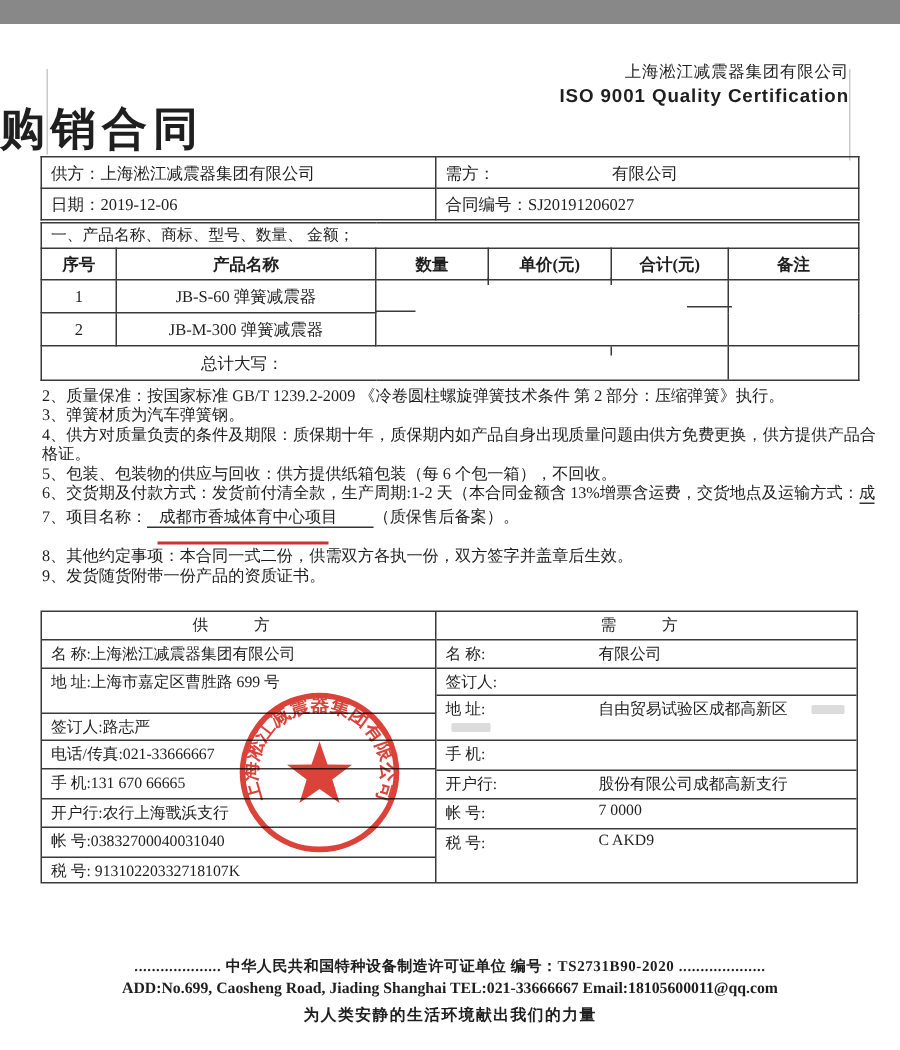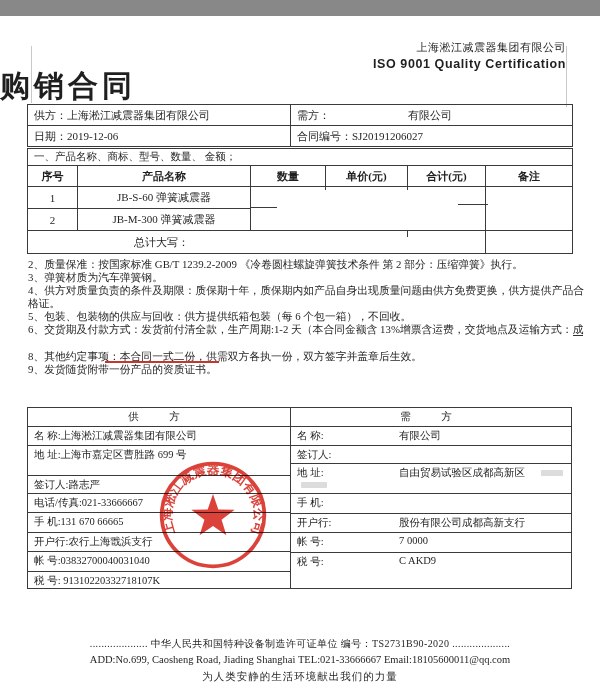--- a/index.html
+++ b/index.html
@@ -66,21 +66,21 @@
   .pval { position:absolute; left:108px; top:2px; }
   .smudge { display:inline-block; height:6px; background:#dcdcdc; border-radius:1px; vertical-align:middle; }
   .smudge-a { position:absolute; left:250px; top:6px; width:22px; }
   .smudge-b { position:absolute; left:10px;  top:18px; width:26px; }
 
   
   .stamp { position:absolute; left:156px; top:442px; width:114px; height:114px;
            opacity:0.88; mix-blend-mode:multiply; pointer-events:none; }
 
   
-  .footer-line { position:absolute; left:0; width:100%; text-align:center; }
+  .footer-line { position:absolute; left:0; width:100%; text-align:center;font-weight:bold; }
   .f-license { top:621px; font-size:10px; letter-spacing:0.4px; }
   .f-address { top:638px; font-size:10.5px; }
   .f-slogan  { top:654px; font-size:10.5px; letter-spacing:1px; }
 </style>
 </head>
 <body>
 
 <div class="page">
 
   <div class="pb pb-left"></div>
@@ -158,20 +158,21 @@
     <div class="remnant" style="left:380px; top:83px; width:1px; height:6px;"></div>
   </div>
 
   <div class="terms">
     <div>2、质量保准：按国家标准 GB/T 1239.2-2009 《冷卷圆柱螺旋弹簧技术条件 第 2 部分：压缩弹簧》执行。</div>
     <div>3、弹簧材质为汽车弹簧钢。</div>
     <div>4、供方对质量负责的条件及期限：质保期十年，质保期内如产品自身出现质量问题由供方免费更换，供方提供产品合</div>
     <div>格证。</div>
     <div>5、包装、包装物的供应与回收：供方提供纸箱包装（每 6 个包一箱），不回收。</div>
     <div><span>6、交货期及付款方式：发货前付清全款，生产周期:1-2 天（本合同金额含 13%增票含运费，交货地点及运输方式：</span><span class="u">成</span></div>
+    <div><span>7、项目名称：</span><span class="u7wrap"><span class="sp8"></span><span class="proj">成都市香城体育中心项目</span><span class="sp24"></span></span><span>（质保售后备案）。</span></div>
     <div class="terms-gap"></div>
     <div>8、其他约定事项：本合同一式二份，供需双方各执一份，双方签字并盖章后生效。</div>
     <div>9、发货随货附带一份产品的资质证书。</div>
     <div class="redline"></div>
   </div>
 
   <div class="tableC">
     <div class="pcol pcol-left">
       <div class="prow2 first phead h18">供　方</div>
       <div class="prow2 h19">名 称:上海淞江减震器集团有限公司</div>

